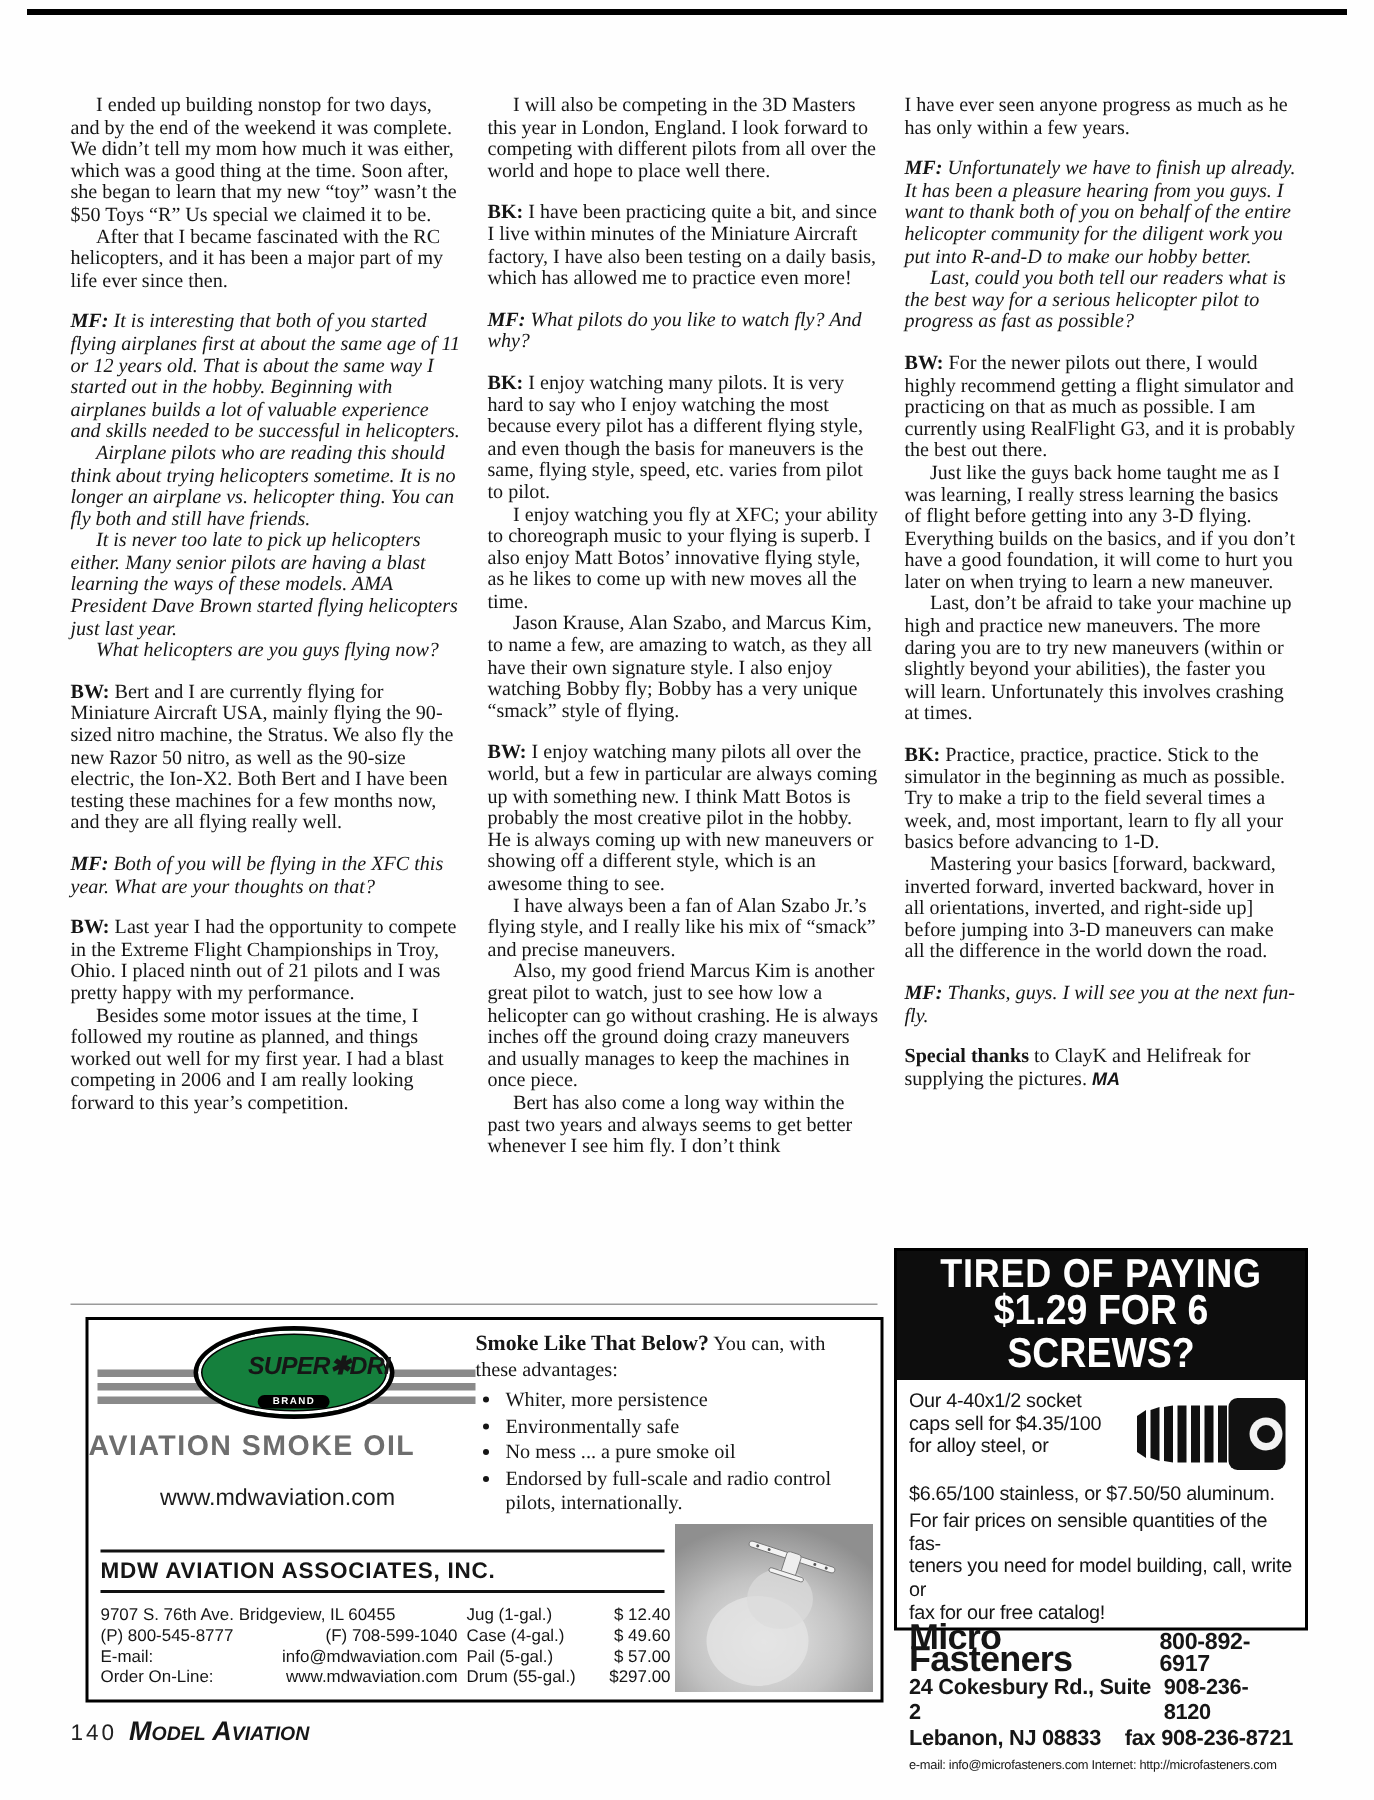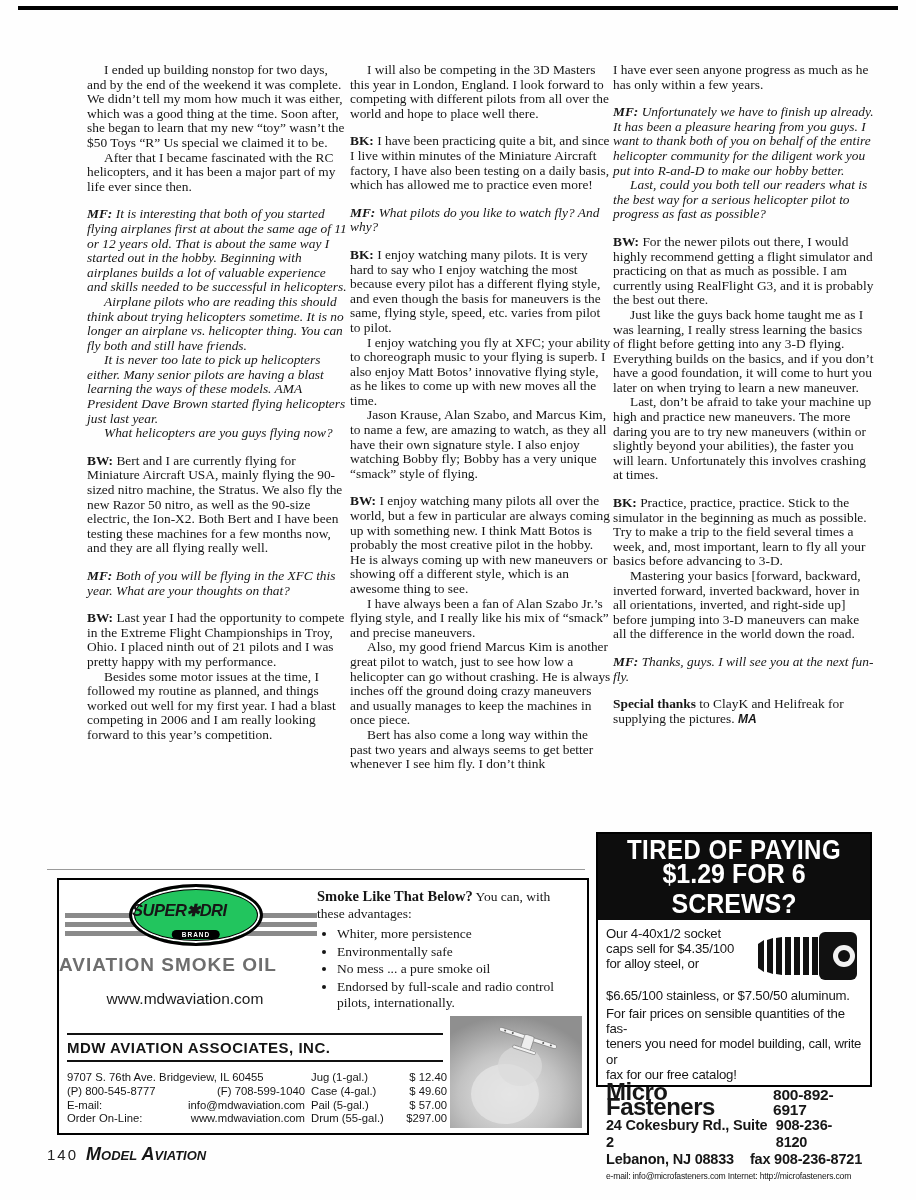--- a/index.html
+++ b/index.html
@@ -1,38 +1,38 @@
 <!DOCTYPE html>
 <html><head>
 <meta charset="utf-8">
 <style>
   html,body{margin:0;padding:0;background:#e8e8e8;}
   .page{position:relative;width:916px;height:1200px;background:#fefefe;overflow:hidden;
         font-family:"Liberation Serif",serif;color:#161616;}
   .topbar{position:absolute;top:6px;left:18px;width:880px;height:4px;background:#000;}
   
-  .columns{position:absolute;top:63px;left:47px;display:flex;gap:1px;margin-left:40px;}
+  .columns{position:absolute;top:63px;left:47px;display:flex;gap:16px;}
   .col{width:262px;font-size:13.4px;line-height:14.6px;text-align:left;}
   .para{margin:0;}
   .para.indent{text-indent:17px;}
   .para.gap{margin-top:13px;}
   .para.italic{font-style:italic;}
   .spk{font-weight:bold;}
   .ma{font-family:"Liberation Sans",sans-serif;font-weight:bold;font-style:italic;font-size:12px;}
   
   .rule{position:absolute;height:1px;background:#9a9a9a;}
   .rule-left{top:869px;left:47px;width:538px;}
   .rule-right{top:867px;left:601px;width:266px;}
   
   .ad-left{position:absolute;left:57px;top:878px;width:528px;height:253px;border:2px solid #000;
            background:#fff;font-family:"Liberation Sans",sans-serif;}
   .sd-stripe{position:absolute;left:6px;width:252px;height:5px;background:#8a8a8a;}
-  .sd-oval{position:absolute;left:70px;top:4px;width:128px;height:56px;background:#22c55e;
+  .sd-oval{position:absolute;left:70px;top:4px;width:128px;height:56px;background:#15803d;
            border:3px solid #000;border-radius:50%;box-shadow:inset 0 0 0 2px #fff,inset 0 0 0 3px #000;
-           text-align:left;}
+           text-align:right;}
   .sd-oval-text{margin-top:14px;font-weight:bold;font-style:italic;font-size:16.5px;letter-spacing:-0.5px;}
   .sd-brand{position:absolute;left:50%;bottom:4px;transform:translateX(-50%);background:#000;color:#fff;
             font-size:6.5px;font-weight:bold;padding:1px 10px;border-radius:8px;letter-spacing:1px;}
   .sd-tagline{position:absolute;top:74px;left:0;width:252px;color:#6e6e6e;
               font-weight:bold;font-size:19px;letter-spacing:1px;}
   .sd-site{position:absolute;top:110px;left:0;width:252px;text-align:center;font-size:15.5px;color:#1c1c1c;}
   .sd-smoke{position:absolute;left:258px;top:8px;width:262px;font-size:13.5px;line-height:16.5px;font-family:Liberation Serif, serif;}
   .sd-smoke-head b{font-size:14.5px;}
   .sd-bullets{margin:4px 0 0 4px;padding-left:16px;list-style-type:disc;}
   .sd-bullets li{margin:0 0 1px 0;}
@@ -98,21 +98,21 @@
       <p class="para indent"><span>Also, my good friend Marcus Kim is another great pilot to watch, just to see how low a helicopter can go without crashing. He is always inches off the ground doing crazy maneuvers and usually manages to keep the machines in once piece.</span></p>
       <p class="para indent"><span>Bert has also come a long way within the past two years and always seems to get better whenever I see him fly. I don’t think</span></p>
     </div>
     <div class="col">
       <p class="para"><span>I have ever seen anyone progress as much as he has only within a few years.</span></p>
       <p class="para gap italic"><b class="spk">MF:</b> <span>Unfortunately we have to finish up already. It has been a pleasure hearing from you guys. I want to thank both of you on behalf of the entire helicopter community for the diligent work you put into R-and-D to make our hobby better.</span></p>
       <p class="para indent italic"><span>Last, could you both tell our readers what is the best way for a serious helicopter pilot to progress as fast as possible?</span></p>
       <p class="para gap"><b class="spk">BW:</b> <span>For the newer pilots out there, I would highly recommend getting a flight simulator and practicing on that as much as possible. I am currently using RealFlight G3, and it is probably the best out there.</span></p>
       <p class="para indent"><span>Just like the guys back home taught me as I was learning, I really stress learning the basics of flight before getting into any 3-D flying. Everything builds on the basics, and if you don’t have a good foundation, it will come to hurt you later on when trying to learn a new maneuver.</span></p>
       <p class="para indent"><span>Last, don’t be afraid to take your machine up high and practice new maneuvers. The more daring you are to try new maneuvers (within or slightly beyond your abilities), the faster you will learn. Unfortunately this involves crashing at times.</span></p>
-      <p class="para gap"><b class="spk">BK:</b> <span>Practice, practice, practice. Stick to the simulator in the beginning as much as possible. Try to make a trip to the field several times a week, and, most important, learn to fly all your basics before advancing to 3-D.</span></p>
+      <p class="para gap"><b class="spk">BK:</b> <span>Practice, practice, practice. Stick to the simulator in the beginning as much as possible. Try to make a trip to the field several times a week, and, most important, learn to fly all your basics before advancing to 1-D.</span></p>
       <p class="para indent"><span>Mastering your basics [forward, backward, inverted forward, inverted backward, hover in all orientations, inverted, and right-side up] before jumping into 3-D maneuvers can make all the difference in the world down the road.</span></p>
       <p class="para gap italic"><b class="spk">MF:</b> <span>Thanks, guys. I will see you at the next fun-fly.</span></p>
       <p class="para gap"><b class="spk">Special thanks</b> <span>to ClayK and Helifreak for supplying the pictures.</span> <span class="ma">MA</span></p>
     </div>
   </div>
 
   <div class="rule rule-left"></div>
   <div class="rule rule-right"></div>
 
   <div class="ad-left">

